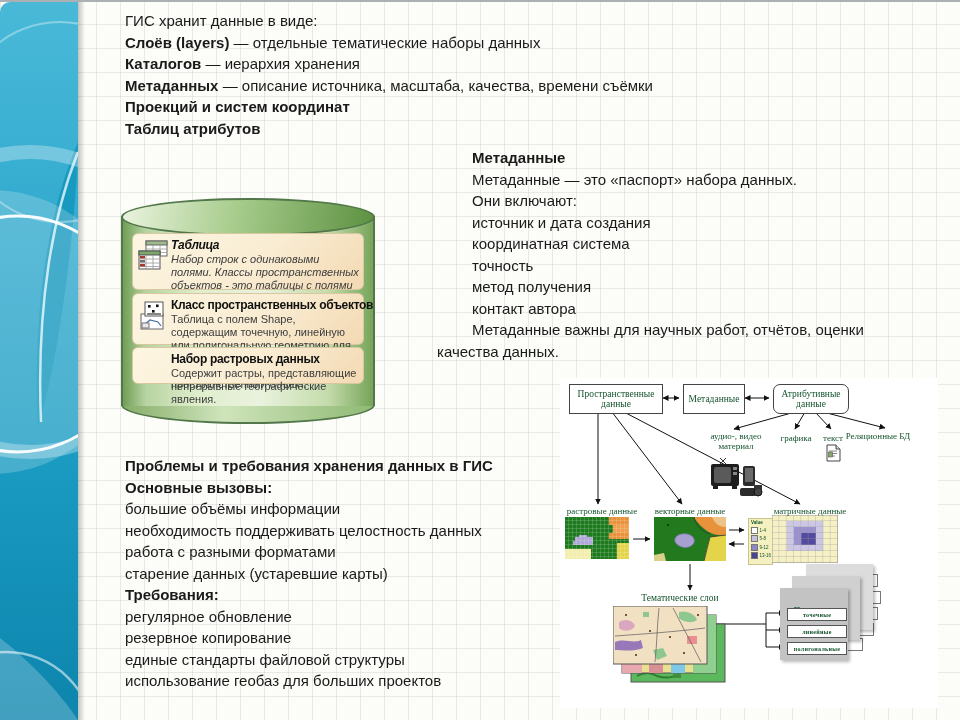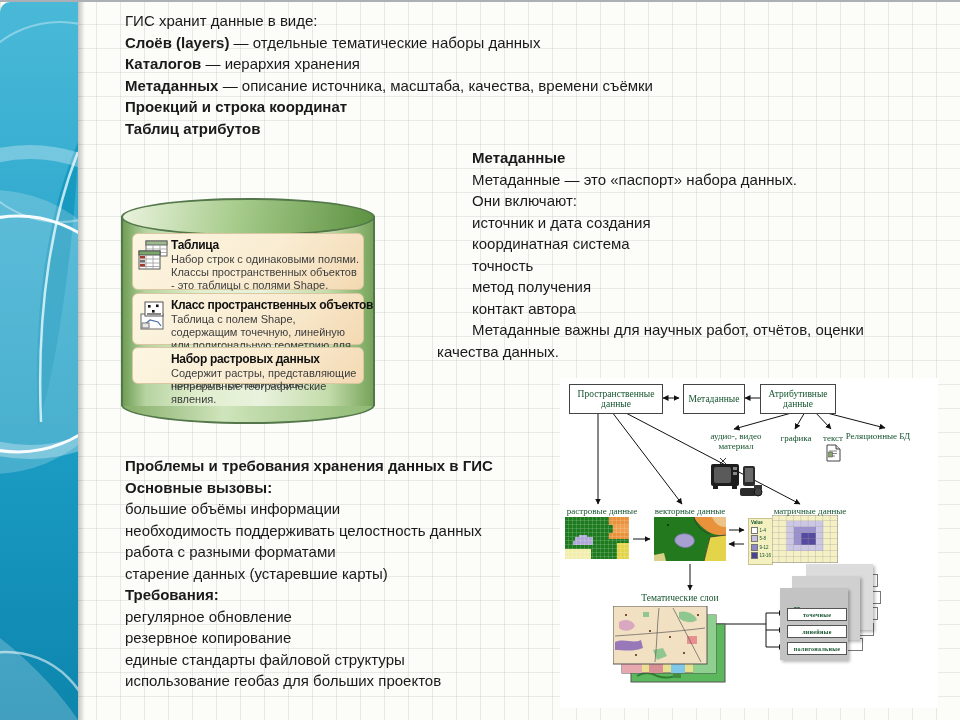--- a/index.html
+++ b/index.html
@@ -33,21 +33,21 @@
     background:linear-gradient(90deg,#6f9e55 0%,#b6d3a0 9%,#e0eecd 30%,#e9f2dd 55%,#c4dcab 82%,#76a45a 100%);
     border-left:2px solid #53774a;border-right:2px solid #53774a;}
   .cyl-top{position:absolute;left:0;right:0;top:0;height:38px;border-radius:50%;
     background:linear-gradient(100deg,#eaf3de 0%,#a7cc8c 45%,#5d9141 100%);border:2px solid #53774a;box-sizing:border-box;}
   .panel{position:absolute;left:11px;right:11px;box-sizing:border-box;border-radius:6px;
     background:linear-gradient(135deg,#fdf6e2 0%,#f9ecd2 55%,#f3d9b2 100%);
     border:1px solid #d9c89f;padding:4px 3px 2px 38px;}
   .panel .p-title{font-size:12px;font-weight:700;color:#111;letter-spacing:-.3px;white-space:nowrap;}
   .panel .p-desc{font-size:11px;line-height:1.18;color:#3c3c3c;margin-top:1px;}
   .panel .p-icon{position:absolute;left:5px;top:6px;}
-  .panel-1{top:35px;height:57px;}
+  .panel-1{top:35px;height:57px;font-style:italic;}
   .panel-2{top:95px;height:52px;}
   .panel-3{top:149px;height:37px;}
   .raster-dots{width:24px;height:22px;
     background-image:radial-gradient(#3c3c3c 1px,transparent 1.3px);background-size:4px 4px;}
 
   
   .diagram{position:absolute;left:560px;top:378px;width:378px;height:330px;background:#fff;
     font-family:"Liberation Serif",serif;color:#14532d;}
   .dg-box{position:absolute;height:28px;border:1px solid #444;background:#fff;display:flex;
     align-items:center;justify-content:center;text-align:center;font-size:9.5px;line-height:1.1;z-index:3;}
@@ -89,21 +89,21 @@
   <div class="textblock tb-intro">
 
       <div class="line"><span class="b"></span><span>ГИС хранит данные в виде:</span></div>
 
       <div class="line"><span class="b">Слоёв (layers)</span><span> — отдельные тематические наборы данных</span></div>
 
       <div class="line"><span class="b">Каталогов</span><span> — иерархия хранения</span></div>
 
       <div class="line"><span class="b">Метаданных</span><span> — описание источника, масштаба, качества, времени съёмки</span></div>
 
-      <div class="line"><span class="b">Проекций и строка координат</span><span></span></div>
+      <div class="line"><span class="b">Проекций и систем координат</span><span></span></div>
 
       <div class="line"><span class="b">Таблиц атрибутов</span><span></span></div>
     </div>
 
   <div class="textblock tb-meta">
 
       <div class="line"><span class="b">Метаданные</span><span></span></div>
 
       <div class="line"><span class="b"></span><span>Метаданные — это «паспорт» набора данных.</span></div>
 
@@ -221,21 +221,21 @@
         <line x1="130" y1="186" x2="130" y2="212" marker-end="url(#ae)"></line>
         <path d="M148,246 H206 M206,235 V269"></path>
         <line x1="206" y1="235" x2="224" y2="235" marker-end="url(#ae)"></line>
         <line x1="206" y1="252" x2="224" y2="252" marker-end="url(#ae)"></line>
         <line x1="206" y1="269" x2="224" y2="269" marker-end="url(#ae)"></line>
       </g>
     </svg>
 
     <div class="dg-box" style="left:9px;top:6px;width:92px;">Пространственные данные</div>
     <div class="dg-box" style="left:123px;top:6px;width:60px;">Метаданные</div>
-    <div class="dg-box" style="left:200px;top:6px;width:74px;">Атрибутивные данные</div>
+    <div class="dg-box" style="left:213px;top:6px;width:74px;border-radius:7px;">Атрибутивные данные</div>
 
     <div class="dg-label" style="left:146px;top:53px;width:60px;">аудио-, видео материал</div>
     <div class="dg-label" style="left:216px;top:55px;width:40px;">графика</div>
     <div class="dg-label" style="left:256px;top:55px;width:34px;">текст</div>
     <div class="dg-label" style="left:285px;top:53px;width:66px;">Реляционные БД</div>
 
     <svg class="dg-img" style="left:150px;top:80px;" width="56" height="44" viewBox="0 0 56 44">
       <path d="M10,6 L16,0 M16,6 L10,0" stroke="#333" stroke-width="1"></path>
       <rect x="1" y="6" width="28" height="22" rx="2" fill="#1d1d1d"></rect>
       <rect x="4" y="9" width="17" height="16" rx="2" fill="#5a5a5a"></rect>

